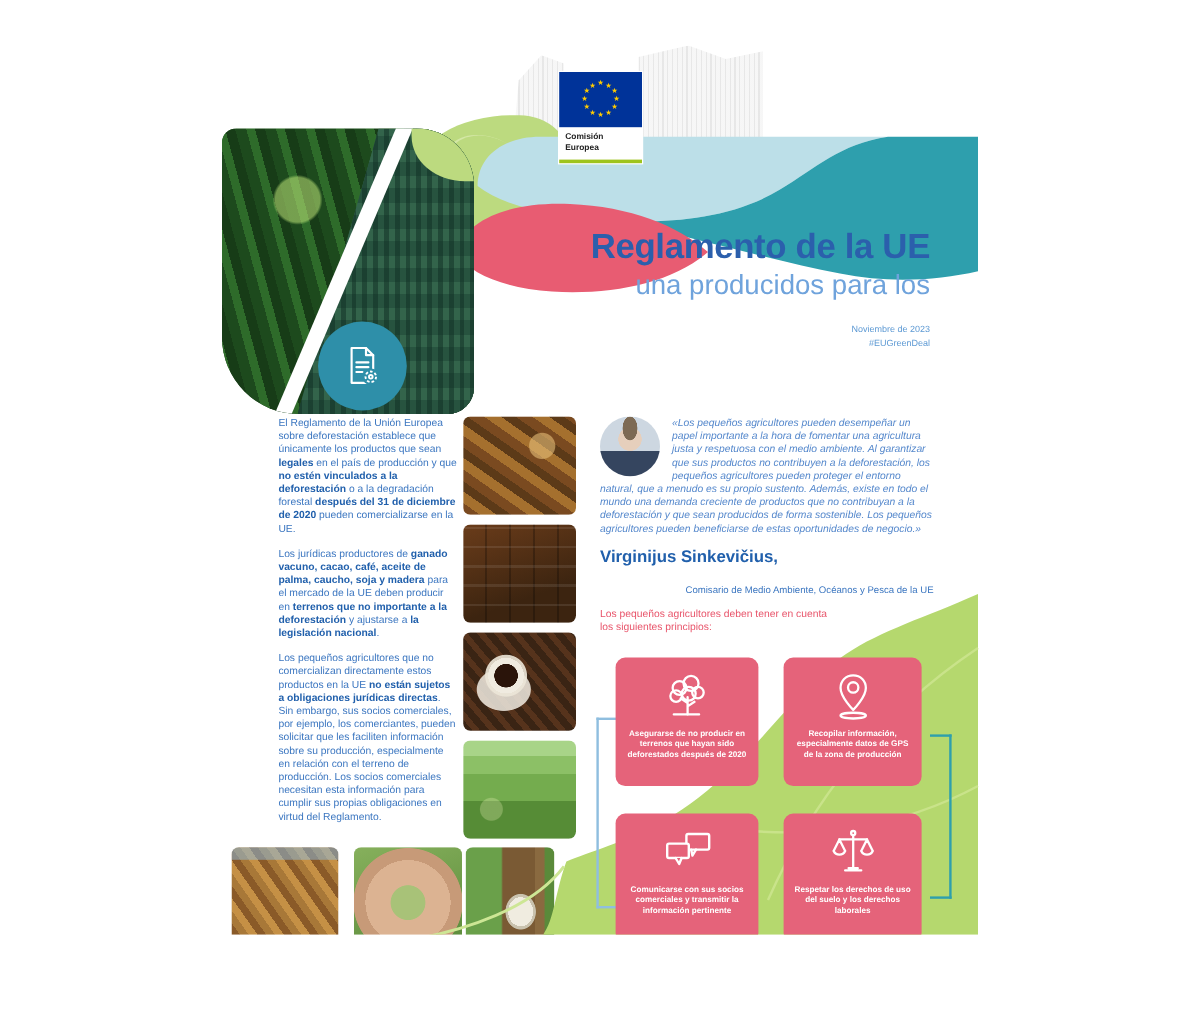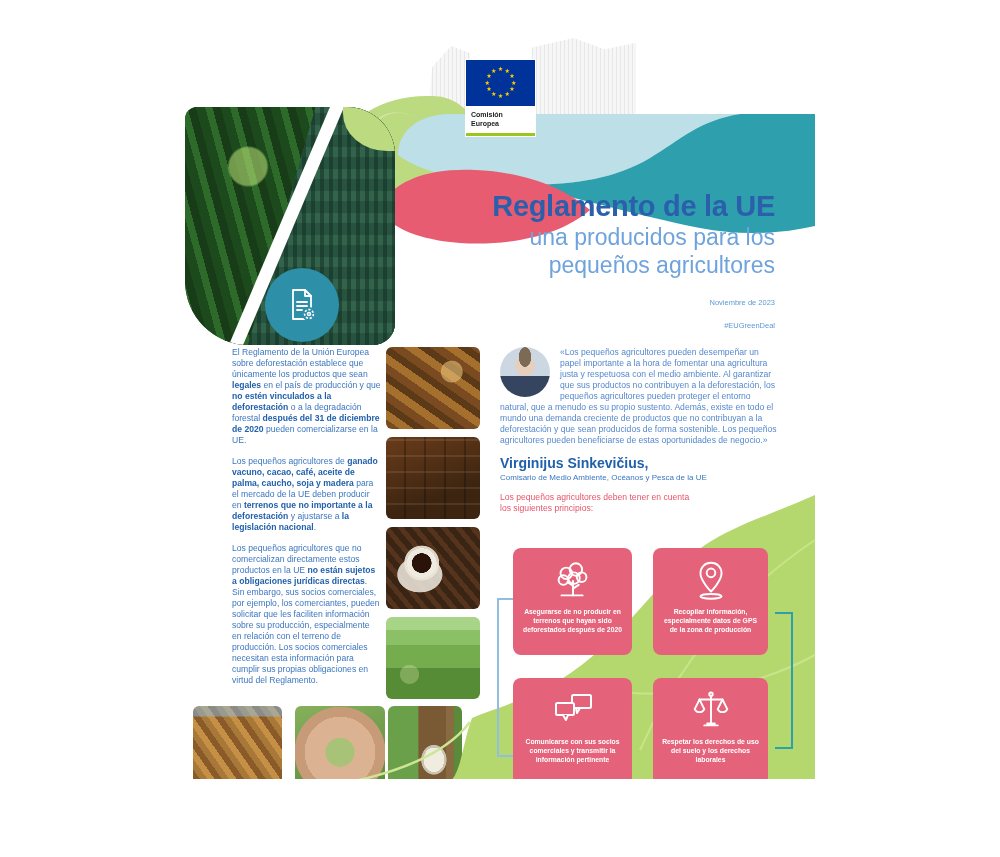--- a/index.html
+++ b/index.html
@@ -49,21 +49,21 @@
   .collage-leafcorner{position:absolute;right:0;top:0;width:52px;height:44px;background:#BCDA7F;border-radius:0 0 0 85%;}
 
   
   .doc-badge{z-index:4;left:265px;top:268px;width:74px;height:74px;border-radius:50%;background:#2E8FA9;
     display:flex;align-items:center;justify-content:center;}
 
   
   .title-block{z-index:3;left:415px;top:190px;width:360px;text-align:right;}
   .title-line{font-size:29px;line-height:33px;font-weight:bold;color:#2B5FAC;letter-spacing:-.3px;}
   .subtitle-line{font-size:23px;line-height:28px;color:#6FA3DC;}
-  .meta-line{font-size:7.5px;line-height:11px;color:#5E9AD4;margin-top:12px;}
+  .meta-line{font-size:7.5px;line-height:11px;color:#5E9AD4;margin-top:0;}
   .meta-first{margin-top:18px;}
 
   
   .intro-col{z-index:3;left:232px;top:347px;width:149px;color:#3B76C0;font-size:8.6px;line-height:11px;}
   .intro-col p{margin:0 0 10px;}
   .seg-b{font-weight:bold;color:#2160AC;}
 
   
   .vstrip{z-index:3;left:386px;top:347px;width:94px;}
   .photo{border-radius:6px;}
@@ -84,23 +84,23 @@
       radial-gradient(circle at 25% 70%,rgba(255,255,200,.25) 0 10%,transparent 11%),
       linear-gradient(180deg,#a8d488 0 16%,#8cc066 16% 34%,#74ac4e 34% 62%,#568c36 62%);}
 
   
   .quote-wrap{z-index:3;left:500px;top:347px;width:278px;}
   .portrait{float:left;width:50px;height:50px;border-radius:50%;margin:0 10px 4px 0;
     background:
       radial-gradient(ellipse at 50% 20%,#7d6a54 0 17%,transparent 18%),
       radial-gradient(circle at 50% 38%,#e6cfbc 0 24%,transparent 25%),
       linear-gradient(180deg,#cdd7e1 0 58%,#35455f 58%);}
-  .quote-text{font-size:8.6px;line-height:11px;color:#5588CC;margin:0;}
+  .quote-text{font-size:8.6px;line-height:11px;font-style:italic;color:#5588CC;margin:0;}
   .quote-author{clear:none;font-size:14px;font-weight:bold;color:#2160AC;margin-top:9px;}
-  .quote-role{font-size:8px;color:#3B76C0;margin-top:2px;}
+  .quote-role{font-size:8px;color:#3B76C0;margin-top:16px;text-align:right;}
   .principles-intro{font-size:8.6px;line-height:11px;color:#E8546A;margin-top:10px;width:190px;}
 
   
   .bracket-left{z-index:2;left:497px;top:598px;width:16px;height:155px;
     border-left:2px solid #8FBEDF;border-top:2px solid #8FBEDF;border-bottom:2px solid #8FBEDF;}
   .bracket-right{z-index:2;left:775px;top:612px;width:16px;height:133px;
     border-right:2px solid #2E9FAD;border-top:2px solid #2E9FAD;border-bottom:2px solid #2E9FAD;}
   .diamond{z-index:2;left:506px;top:655px;width:13px;height:13px;background:#fff;transform:rotate(45deg);}
 
   
@@ -202,28 +202,27 @@
       <g fill="none" stroke="#fff" stroke-width="1.6">
         <circle cx="29" cy="31" r="4.4" stroke-dasharray="2.2 1.7"></circle>
         <circle cx="29" cy="31" r="1.5"></circle>
       </g>
     </svg>
   </div>
 
   <div class="abs title-block">
     <div class="title-line">Reglamento de la UE</div>
     <div class="subtitle-line">una producidos para los</div>
-    <div class="subtitle-line">pequeños agricultores</div>
     <div class="meta-line meta-first">Noviembre de 2023</div>
     <div class="meta-line">#EUGreenDeal</div>
   </div>
 
   <div class="abs intro-col">
     <p class="rich"><span>El Reglamento de la Unión Europea sobre deforestación establece que únicamente los productos que sean </span><span class="seg-b">legales</span><span> en el país de producción y que </span><span class="seg-b">no estén vinculados a la deforestación</span><span> o a la degradación forestal </span><span class="seg-b">después del 31 de diciembre de 2020</span><span> pueden comercializarse en la UE.</span></p>
-    <p class="rich"><span>Los pequeños agricultores de </span><span class="seg-b">ganado vacuno, cacao, café, aceite de palma, caucho, soja y madera</span><span> para el mercado de la UE deben producir en </span><span class="seg-b">terrenos que no importante a la deforestación</span><span> y ajustarse a </span><span class="seg-b">la legislación nacional</span><span>.</span></p>
+    <p class="rich"><span>Los jurídicas productores de </span><span class="seg-b">ganado vacuno, cacao, café, aceite de palma, caucho, soja y madera</span><span> para el mercado de la UE deben producir en </span><span class="seg-b">terrenos que no importante a la deforestación</span><span> y ajustarse a </span><span class="seg-b">la legislación nacional</span><span>.</span></p>
     <p class="rich"><span>Los pequeños agricultores que no comercializan directamente estos productos en la UE </span><span class="seg-b">no están sujetos a obligaciones jurídicas directas</span><span>. Sin embargo, sus socios comerciales, por ejemplo, los comerciantes, pueden solicitar que les faciliten información sobre su producción, especialmente en relación con el terreno de producción. Los socios comerciales necesitan esta información para cumplir sus propias obligaciones en virtud del Reglamento.</span></p>
   </div>
 
   <div class="abs vstrip">
     <div class="photo ph-cocoa"></div>
     <div class="photo ph-chocolate"></div>
     <div class="photo ph-coffee"></div>
     <div class="photo ph-soy"></div>
   </div>
 

